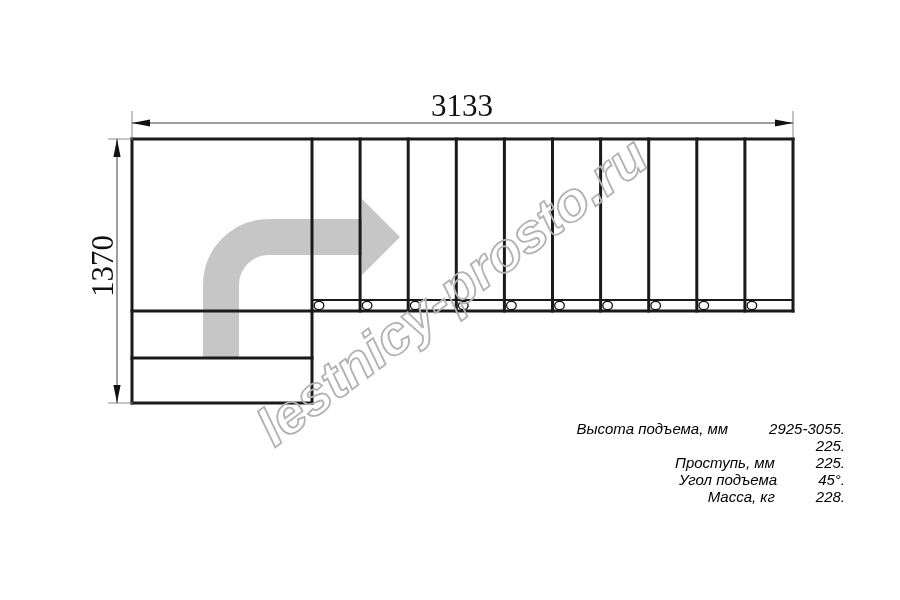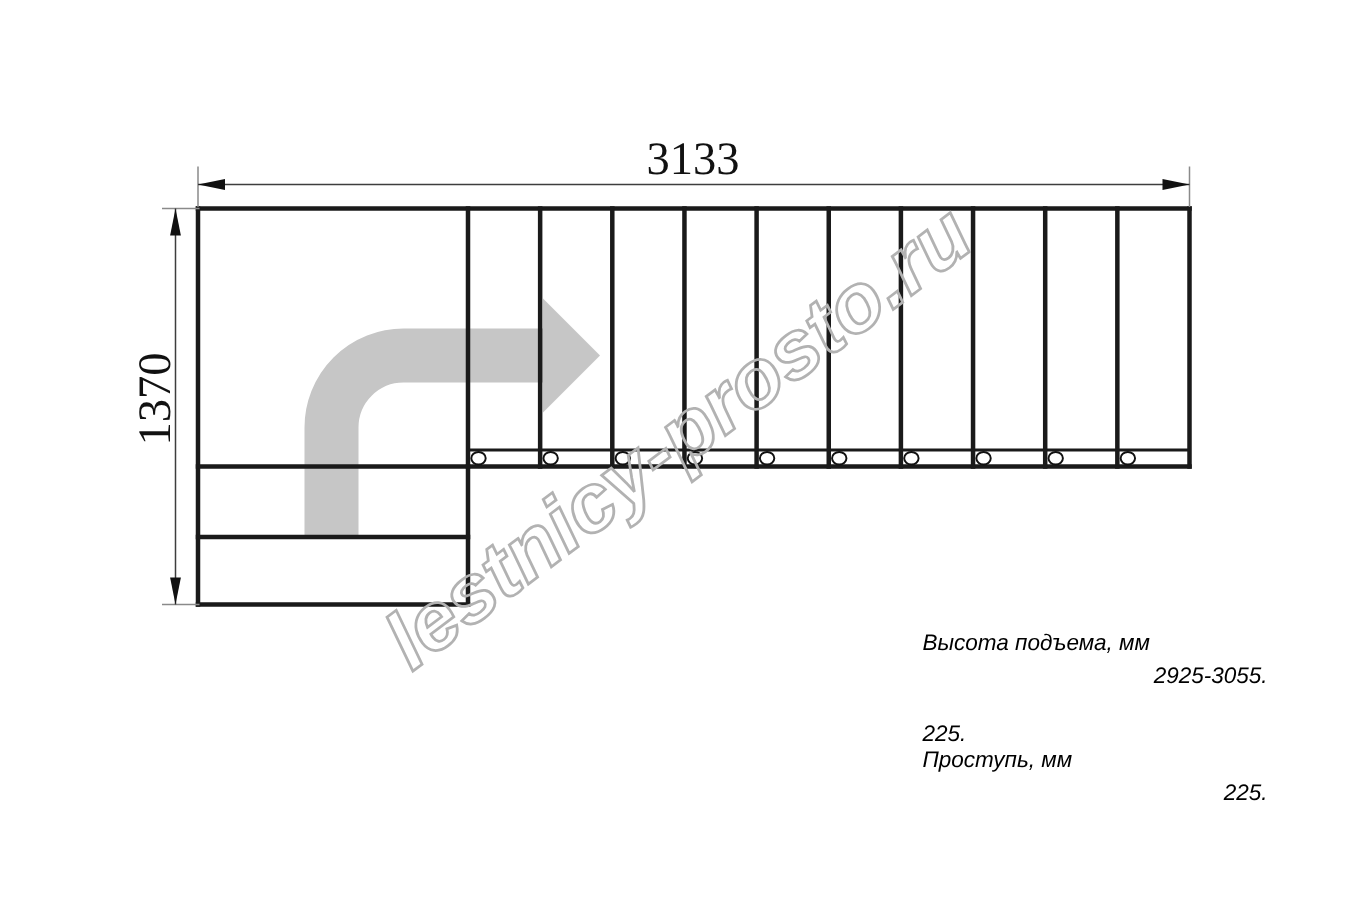--- a/index.html
+++ b/index.html
@@ -32,23 +32,23 @@
     stroke: var(--watermark, #b2b2b2);
     stroke-width: 1.8;
   }
   .specs {
     position: absolute;
     left: 615px; top: 420px; width: 230px;
     font-style: italic;
     font-size: 15px; line-height: 17px;
     color: #000;
   }
-  .spec-row { display: flex; justify-content: space-between; }
+  .spec-row { display: flex; justify-content: flex-end; gap: 41px; }
   .spec-label { text-align: left; white-space: nowrap; }
-  .spec-value { text-align: right; white-space: nowrap; margin-top: 22px; }
+  .spec-value { text-align: right; white-space: nowrap; }
 </style>
 </head>
 <body>
 
 <div id="canvas">
   <svg width="900" height="600" viewBox="0 0 900 600">
 
     <g>
       <path class="arrow-shaft" d="M 221 358 L 221 285 A 48 48 0 0 1 269 237 L 363 237"></path>
       <polygon class="arrow-head" points="362,199 362,275 400,237"></polygon>
@@ -114,14 +114,22 @@
       <span class="spec-label">Высота подъема, мм</span>
       <span class="spec-value">2925-3055.</span>
     </div>
     <div class="spec-row">
       <span class="spec-value">225.</span>
     </div>
     <div class="spec-row">
       <span class="spec-label">Проступь, мм</span>
       <span class="spec-value">225.</span>
     </div>
+    <div class="spec-row">
+      <span class="spec-label">Угол подъема</span>
+      <span class="spec-value">45°.</span>
+    </div>
+    <div class="spec-row">
+      <span class="spec-label">Масса, кг</span>
+      <span class="spec-value">228.</span>
+    </div>
   </div>
 </div>
 
 </body></html>

